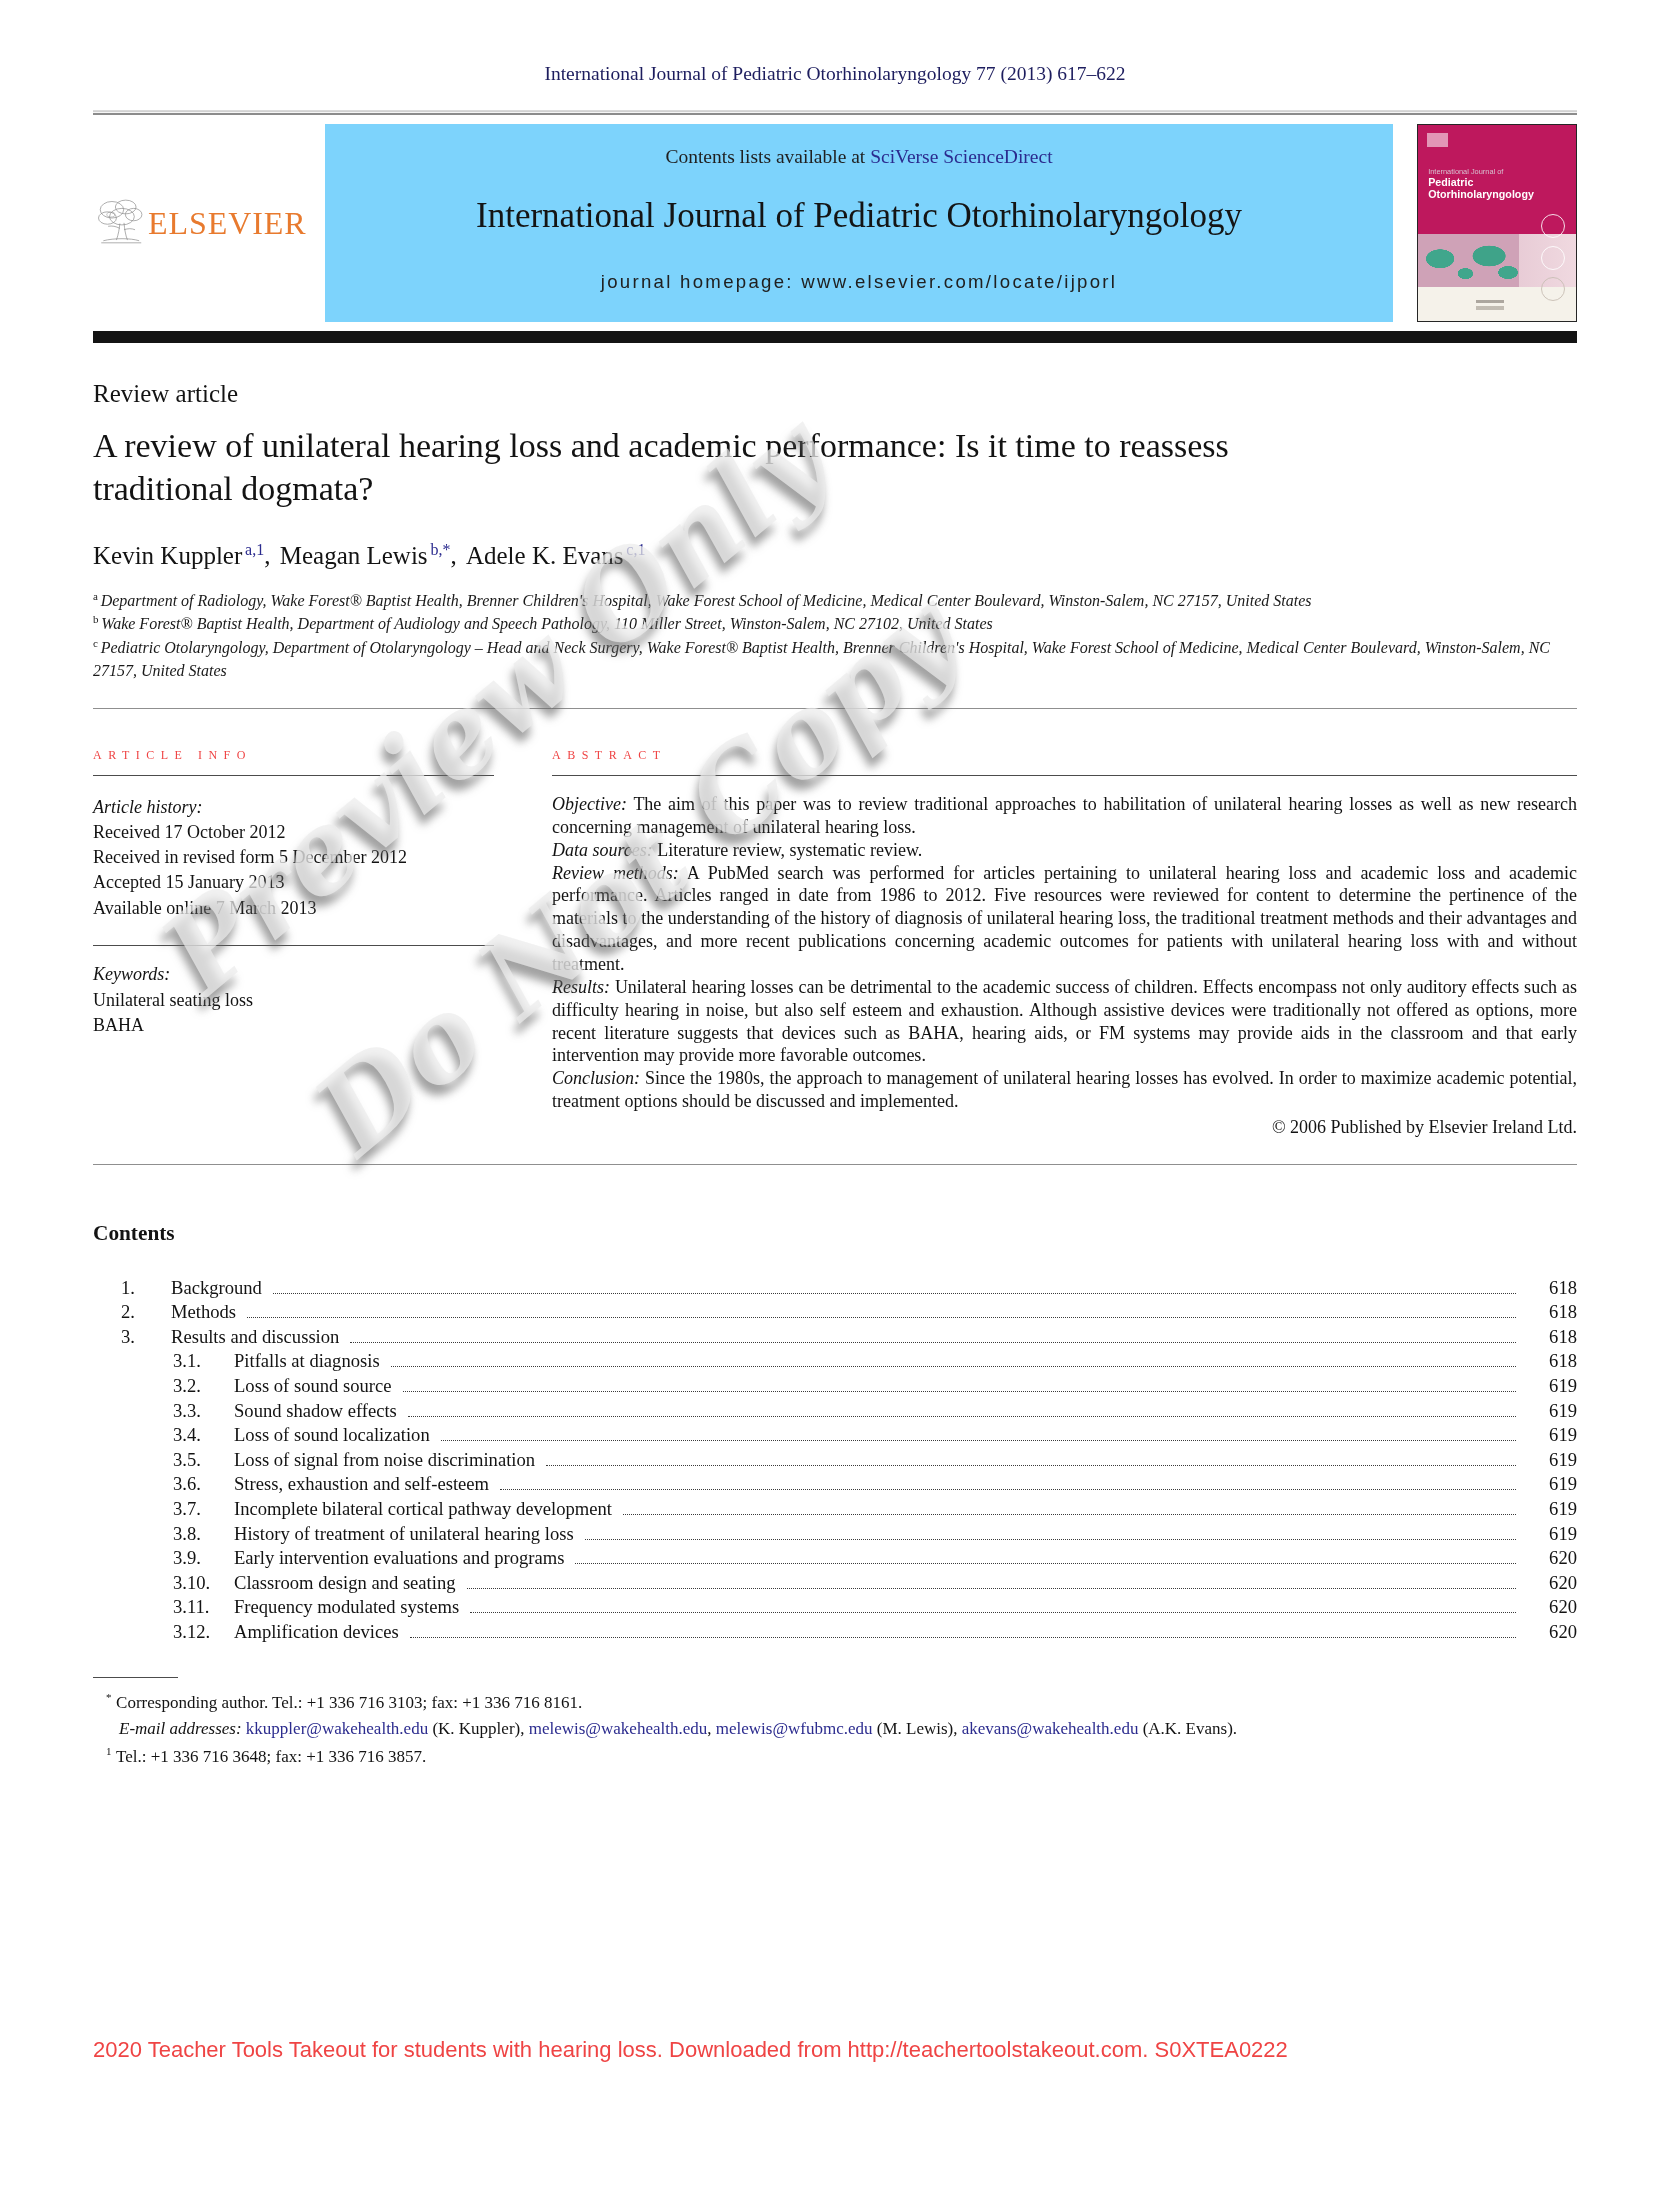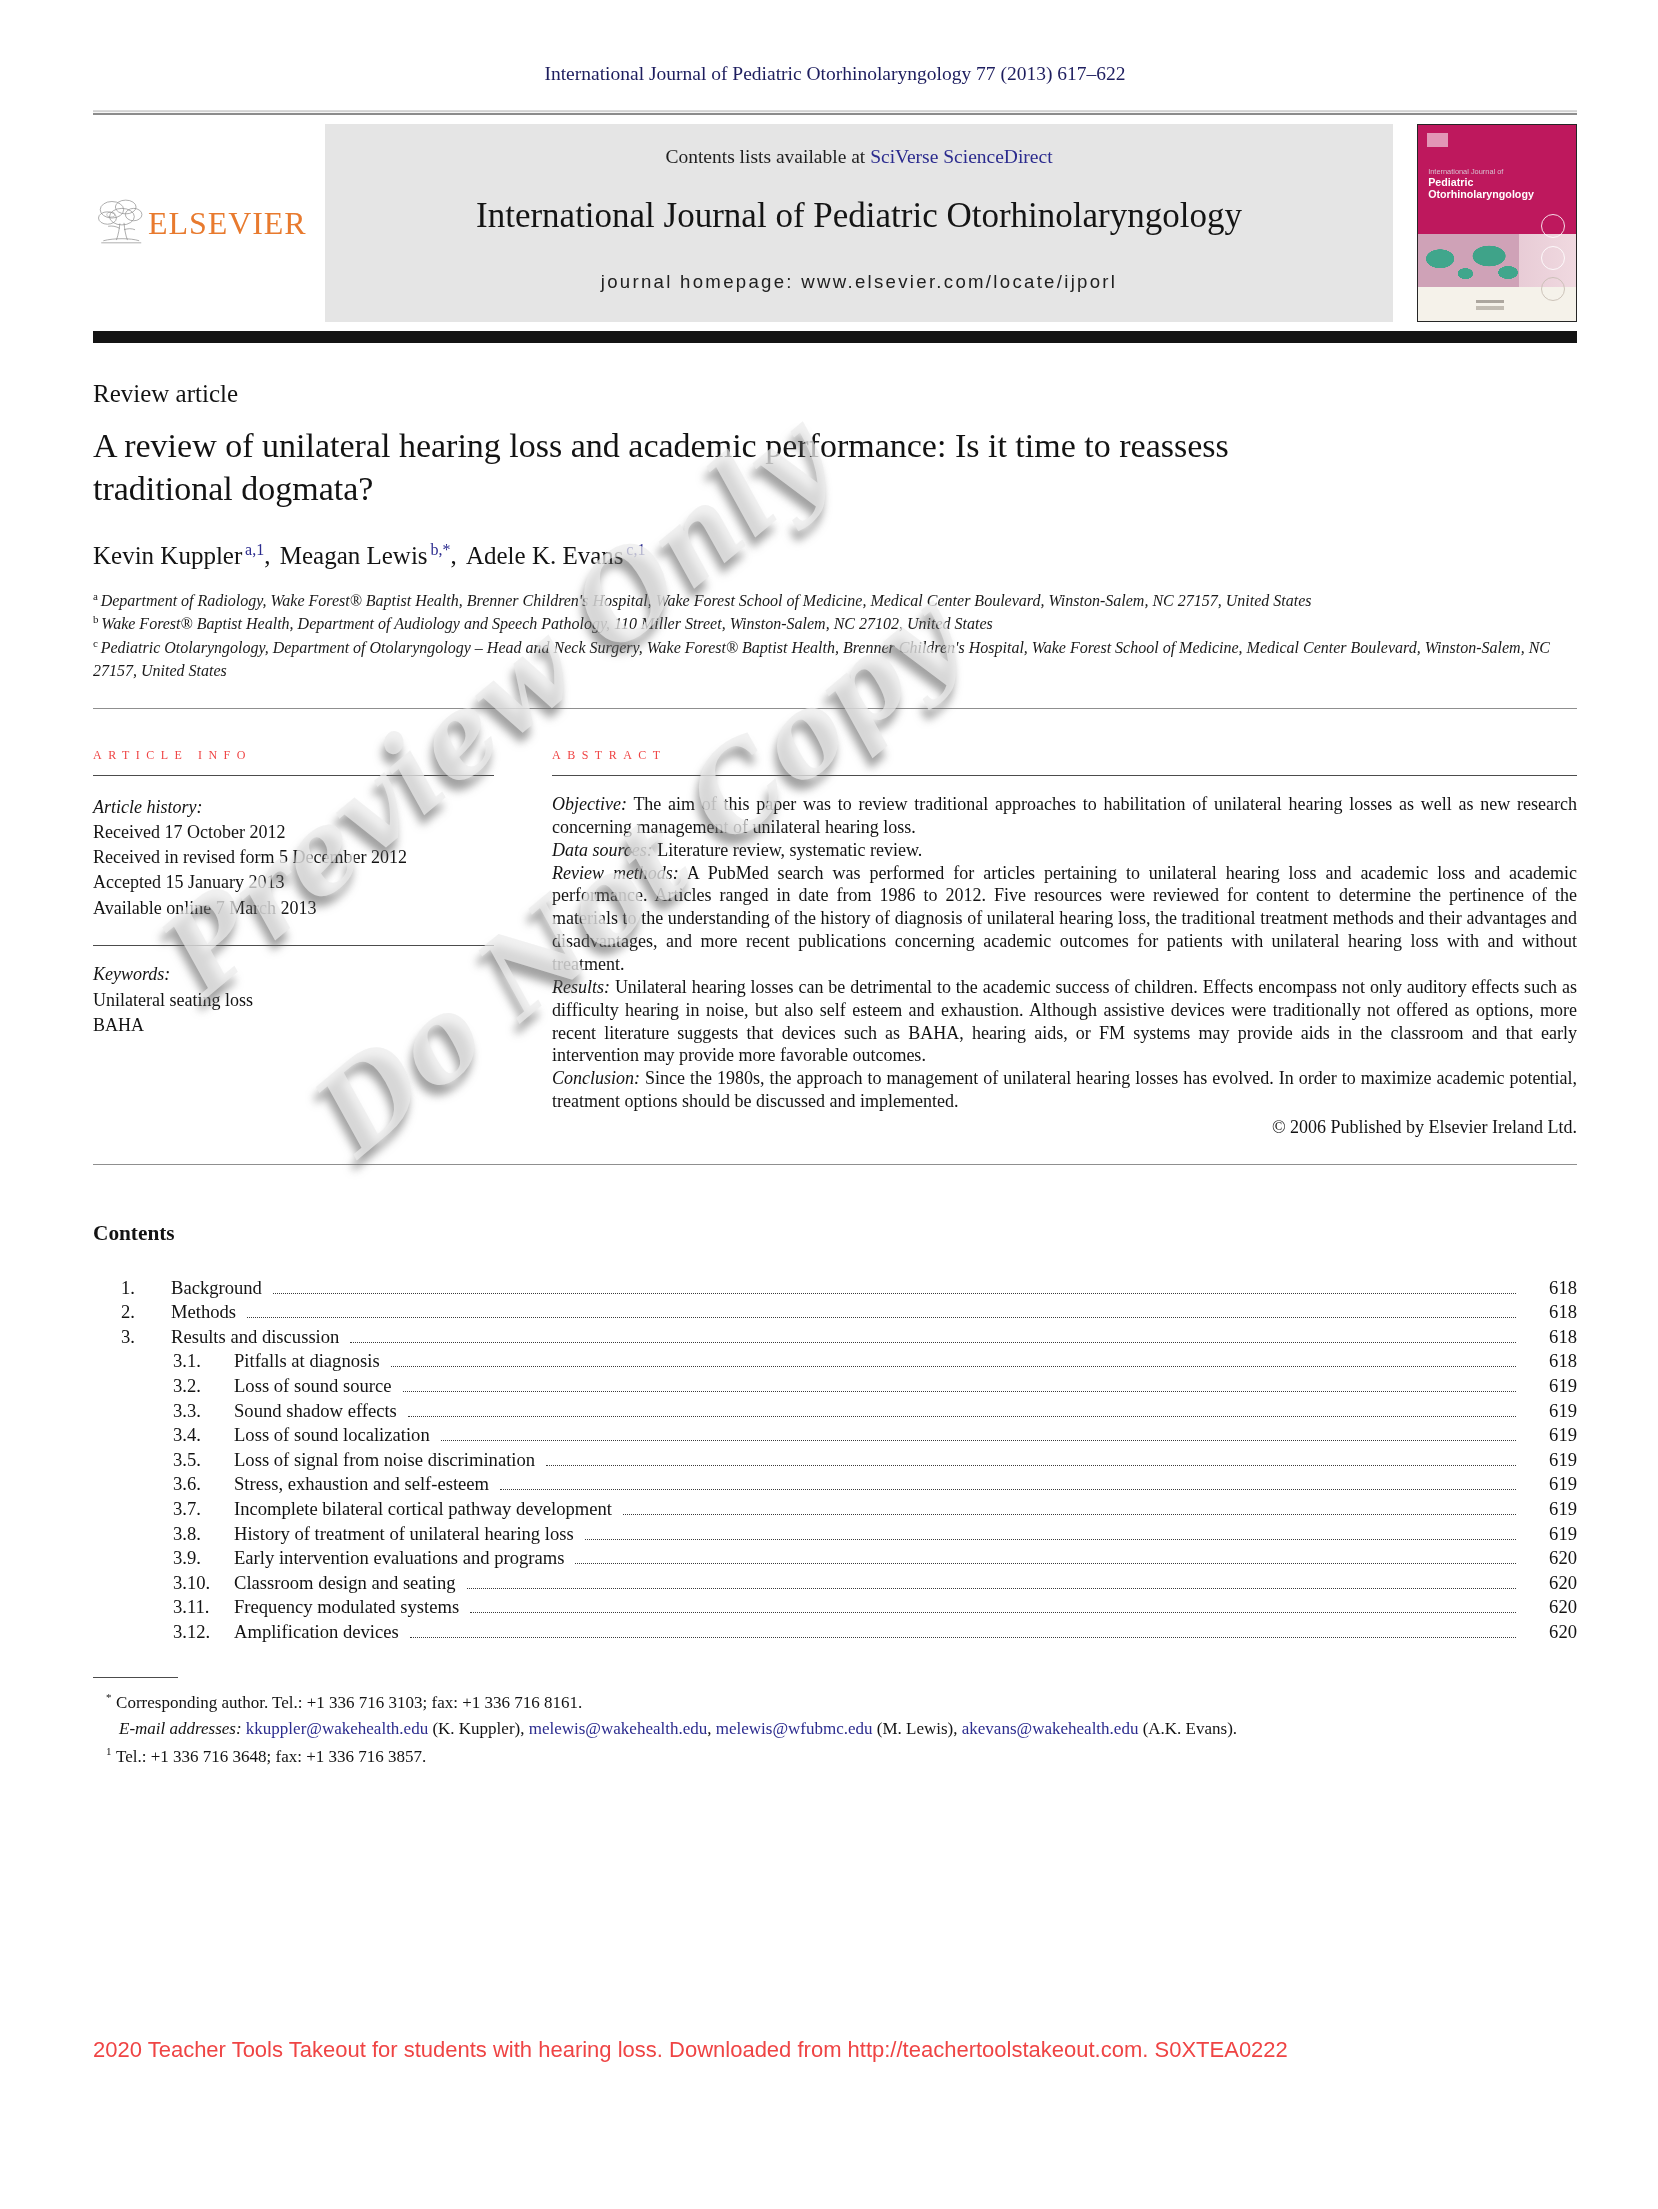--- a/index.html
+++ b/index.html
@@ -9,21 +9,21 @@
     font-family:"Liberation Serif","DejaVu Serif",serif; color:#131313;
   }
   .content { position:relative; width:1484px; margin-left:93px; z-index:1; }
 
   .citation { margin-top:63px; text-align:center; font-size:19.5px; color:#1d1d5e; }
   .top-rule { margin-top:28px; height:1.9px; background:#8c8c8c; box-shadow:0 -2.8px 0 #d2d2d2; }
 
   .masthead { display:flex; margin-top:9.3px; align-items:stretch; }
   .logo-col { width:232px; display:flex; align-items:center; justify-content:flex-end; padding:3.7px 18.6px 5.6px 0; }
   .elsevier-text { font-size:32px; color:#e87a2e; letter-spacing:0.9px; margin-top:1.9px; }
-  .band { flex:1; background:#e5e5e5; text-align:center; padding:22px 9.3px 18.6px; }
+  .band { flex:1; background:#7dd3fc; text-align:center; padding:22px 9.3px 18.6px; }
   .contents-line { font-size:19.5px; color:#1f1f1f; }
   .sciverse { color:#2b2b8e; text-decoration:none; }
   .journal-title { font-size:35px; margin-top:28px; color:#141414; font-weight:normal; }
   .homepage { font-size:18.6px; letter-spacing:2.3px; margin-top:35px; color:#202020;
               font-family:"Liberation Sans","DejaVu Sans",sans-serif; }
   .cover-col { width:184px; display:flex; align-items:center; justify-content:flex-end; }
   .cover { width:160px; height:198px; border:1.9px solid #262626; position:relative; background:#f5f2ea; overflow:hidden; }
   .cover-top { position:absolute; top:0; left:0; right:0; height:109px; background:#be185d; }
   .cover-chip { position:absolute; top:7.4px; left:9.3px; width:20.4px; height:14px; background:rgba(255,255,255,0.55); }
   .cover-series { position:absolute; top:42px; left:10.2px; font-size:7.4px; color:#d8c2d1; text-align:left;

